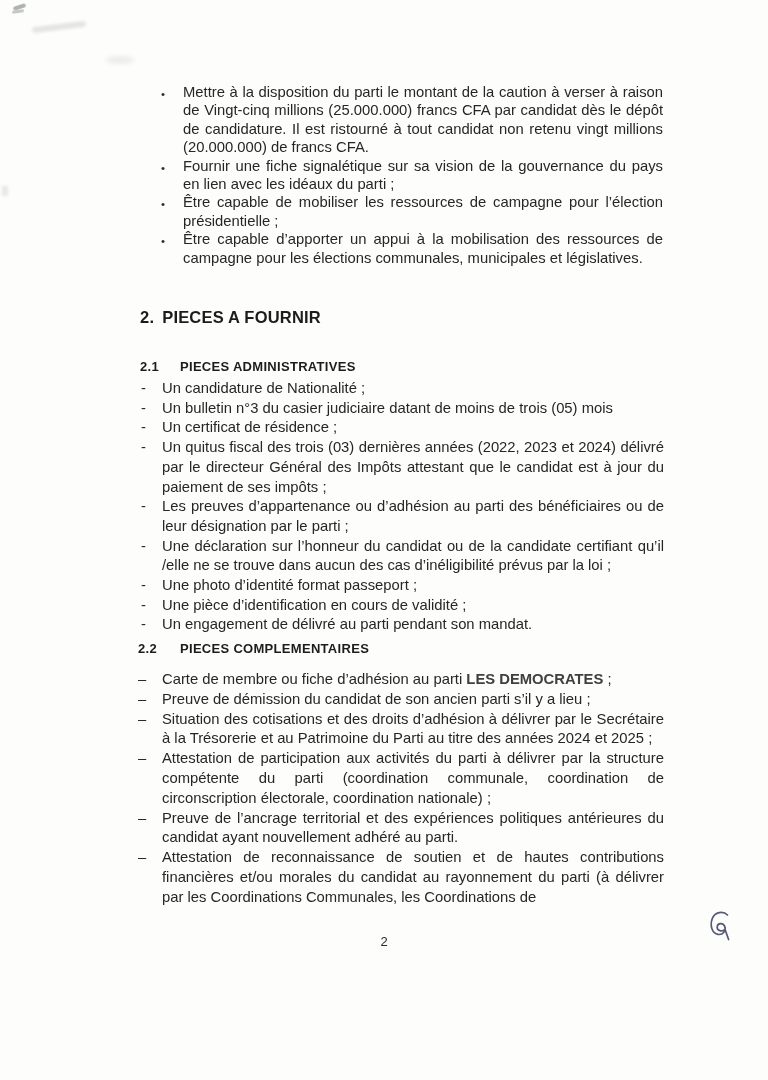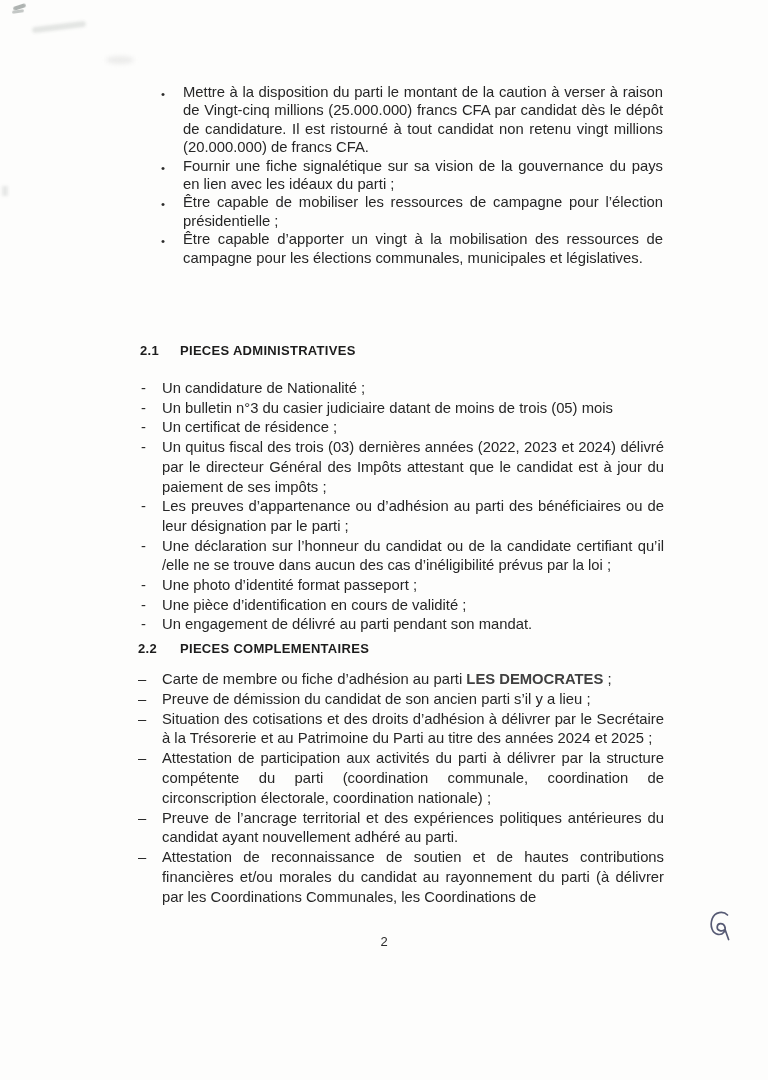--- a/index.html
+++ b/index.html
@@ -21,21 +21,21 @@
   .bullets .marker{width:22px;font-size:11.5px;padding-top:2px;}
   .dash-admin{top:379px;left:141px;width:523px;font-size:14.8px;line-height:19.7px;}
   .dash-admin .marker{width:21px;}
   .dash-comp{top:670px;left:138px;width:526px;font-size:14.8px;line-height:19.8px;}
   .dash-comp .marker{width:24px;}
   
   .h-main{position:absolute;top:308px;left:140px;font-size:16.5px;font-weight:bold;color:#1c1c1c;letter-spacing:0.2px;white-space:nowrap;}
   .h-main .secnum{margin-right:8px;}
   .h-sub{position:absolute;font-size:13px;font-weight:bold;color:#1c1c1c;letter-spacing:0.3px;white-space:nowrap;}
   .h-sub .secnum{display:inline-block;}
-  .h-sub1{top:343px;left:140px;}
+  .h-sub1{top:359px;left:140px;}
   .h-sub1 .secnum{width:40px;}
   .h-sub2{top:641px;left:138px;}
   .h-sub2 .secnum{width:42px;}
   
   .pagenum{position:absolute;top:934px;left:372px;width:24px;text-align:center;font-size:13px;color:#2b2b2b;}
   
   .artifact{position:absolute;pointer-events:none;}
   .smudge-a{top:5px;left:13px;width:13px;height:4px;background:#aeb3b1;transform:rotate(-18deg);filter:blur(0.7px);border-radius:2px;}
   .smudge-b{top:10px;left:12px;width:12px;height:3px;background:#c3c7c5;transform:rotate(-8deg);filter:blur(0.7px);border-radius:2px;}
   .streak{top:24px;left:32px;width:54px;height:6px;background:#e3e5e3;transform:rotate(-7deg);filter:blur(1.6px);border-radius:3px;}
@@ -65,24 +65,27 @@
         <div class="li">
           <span class="marker">•</span>
           <span class="txt"><span>Fournir une fiche signalétique sur sa vision de la gouvernance du pays en lien avec les idéaux du parti ;</span></span>
         </div>
         <div class="li">
           <span class="marker">•</span>
           <span class="txt"><span>Être capable de mobiliser les ressources de campagne pour l’élection présidentielle ;</span></span>
         </div>
         <div class="li">
           <span class="marker">•</span>
-          <span class="txt"><span>Être capable d’apporter un vingt à la mobilisation des ressources de campagne pour les élections communales, municipales et législatives.</span></span>
+          <span class="txt"><span>Être capable d’apporter un appui à la mobilisation des ressources de campagne pour les élections communales, municipales et législatives.</span></span>
         </div>
       </div>
 
+    <div class="h-main">
+      <span class="secnum">2.</span><span>PIECES A FOURNIR</span>
+    </div>
 
     <div class="h-sub h-sub1">
       <span class="secnum">2.1</span><span>PIECES ADMINISTRATIVES</span>
     </div>
 
     <div class="list dash-admin">
         <div class="li">
           <span class="marker">-</span>
           <span class="txt"><span>Un candidature de Nationalité ;</span></span>
         </div>

